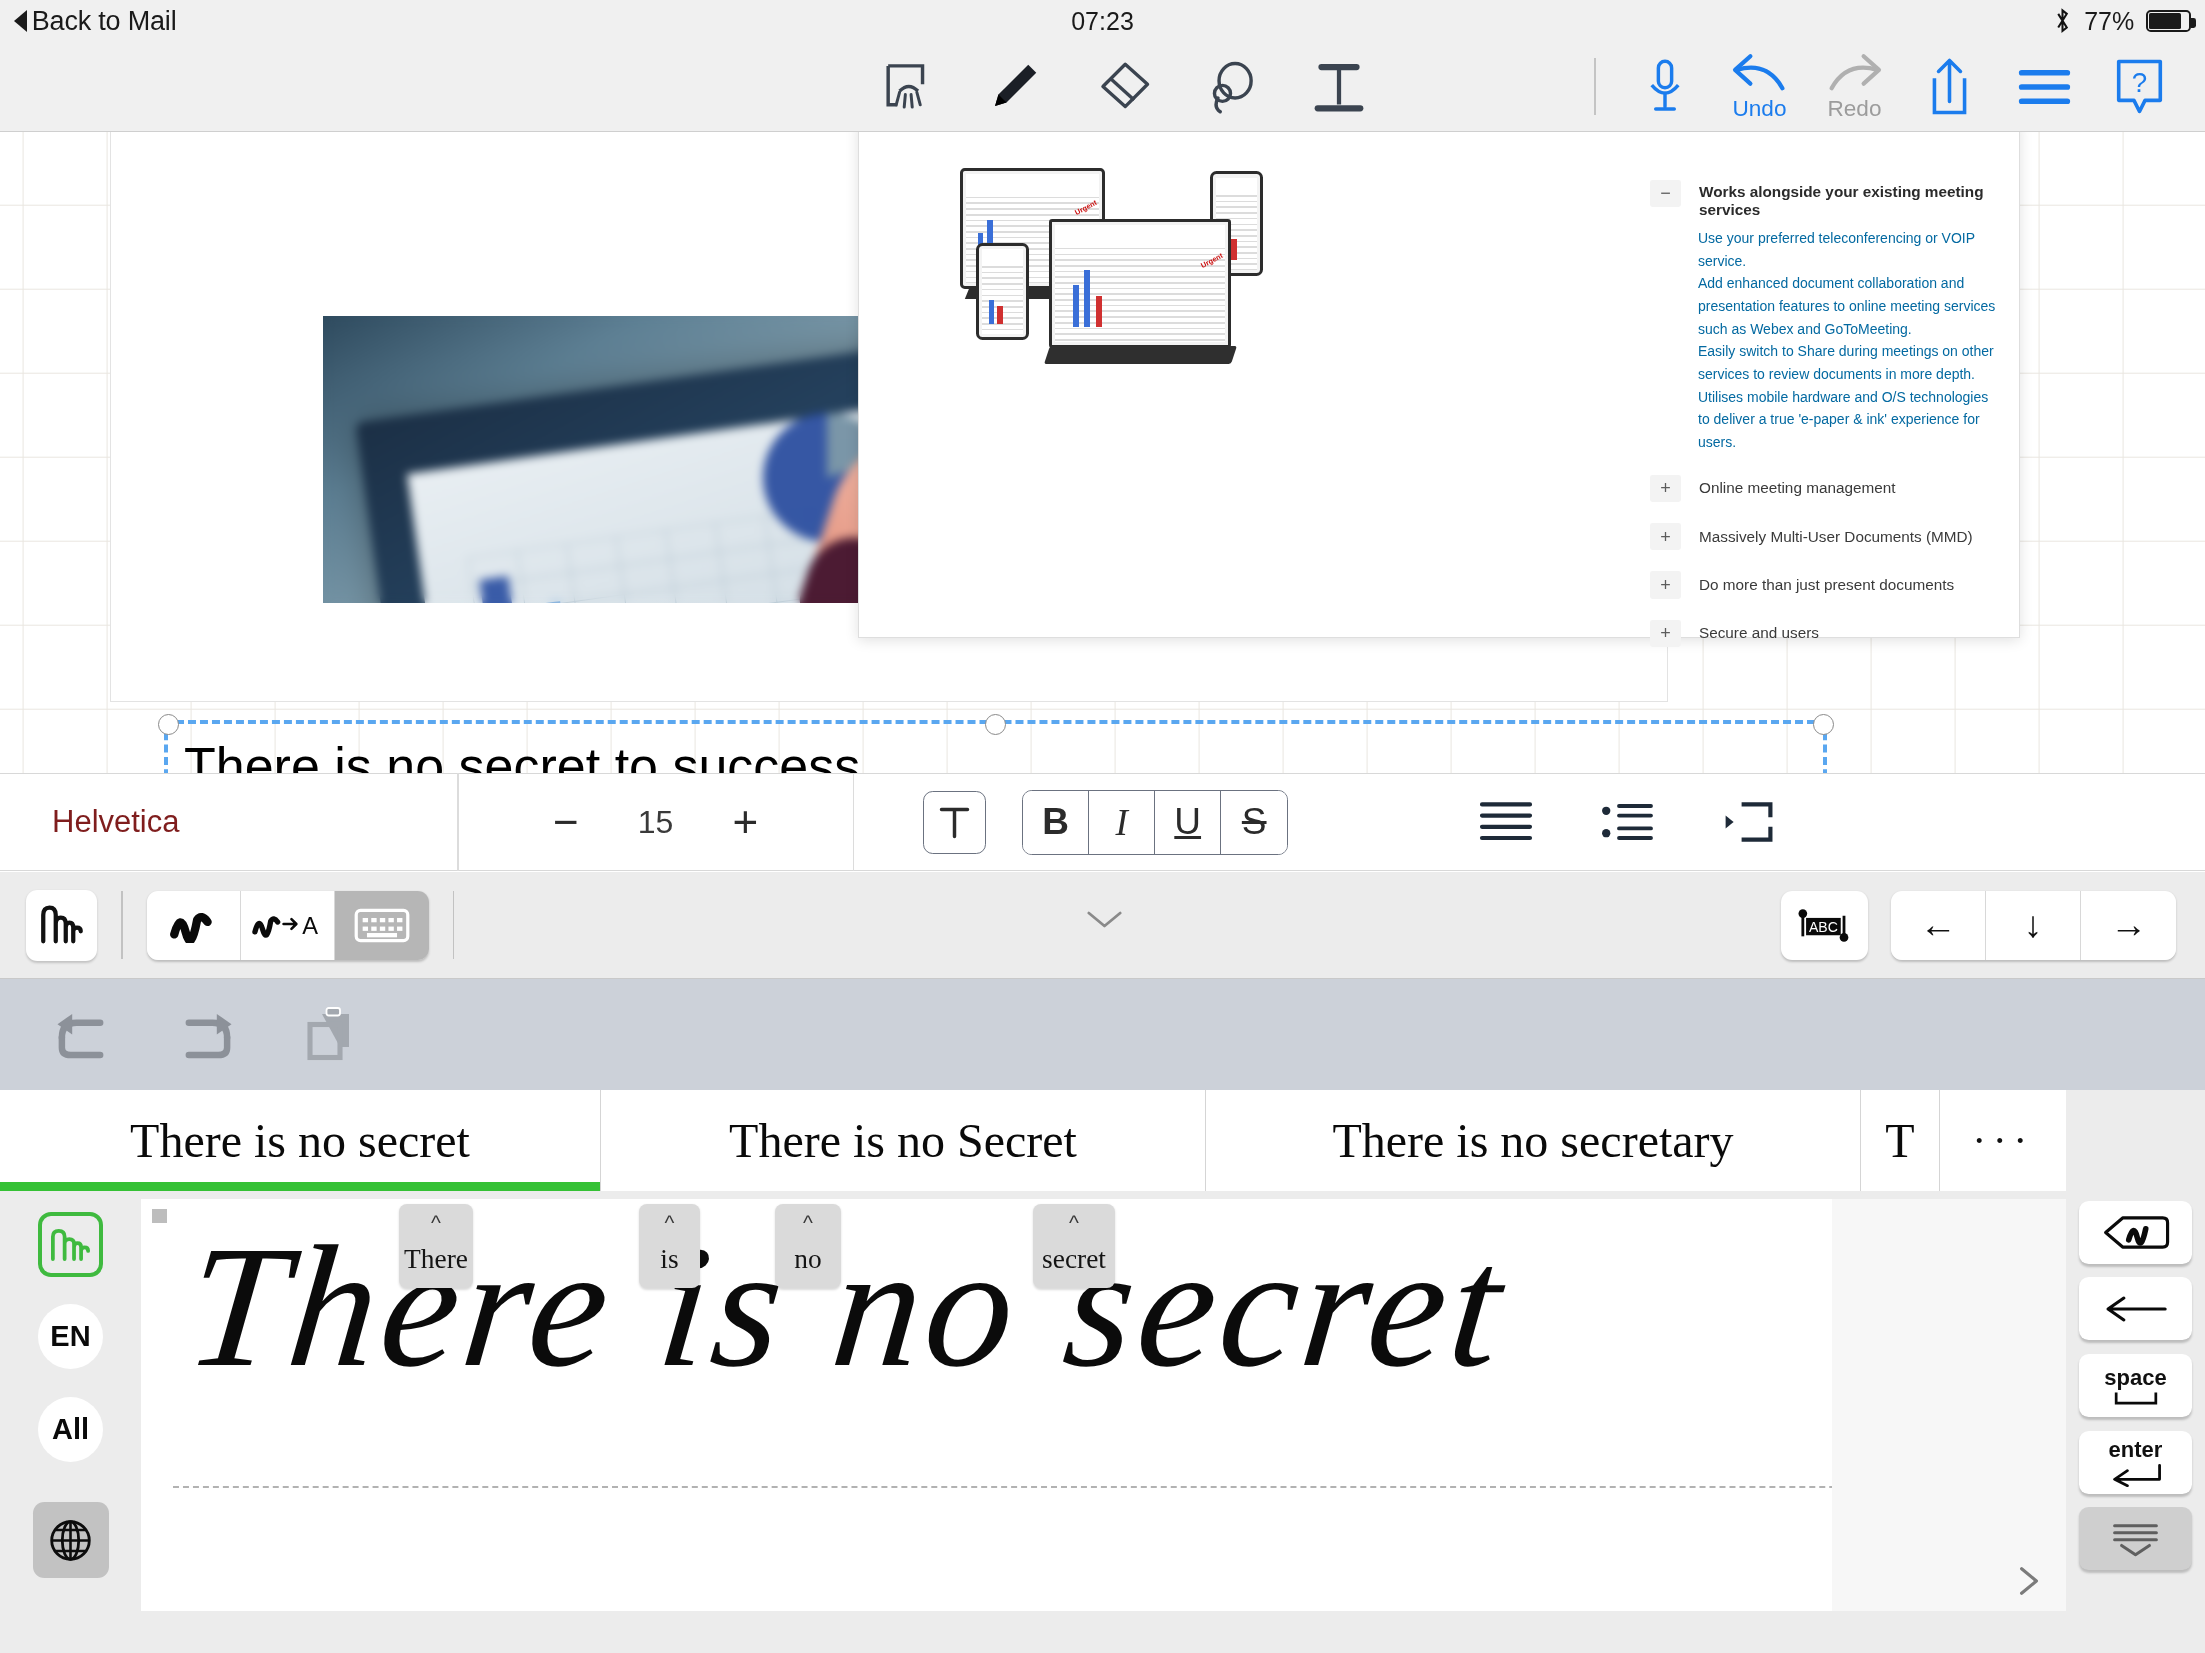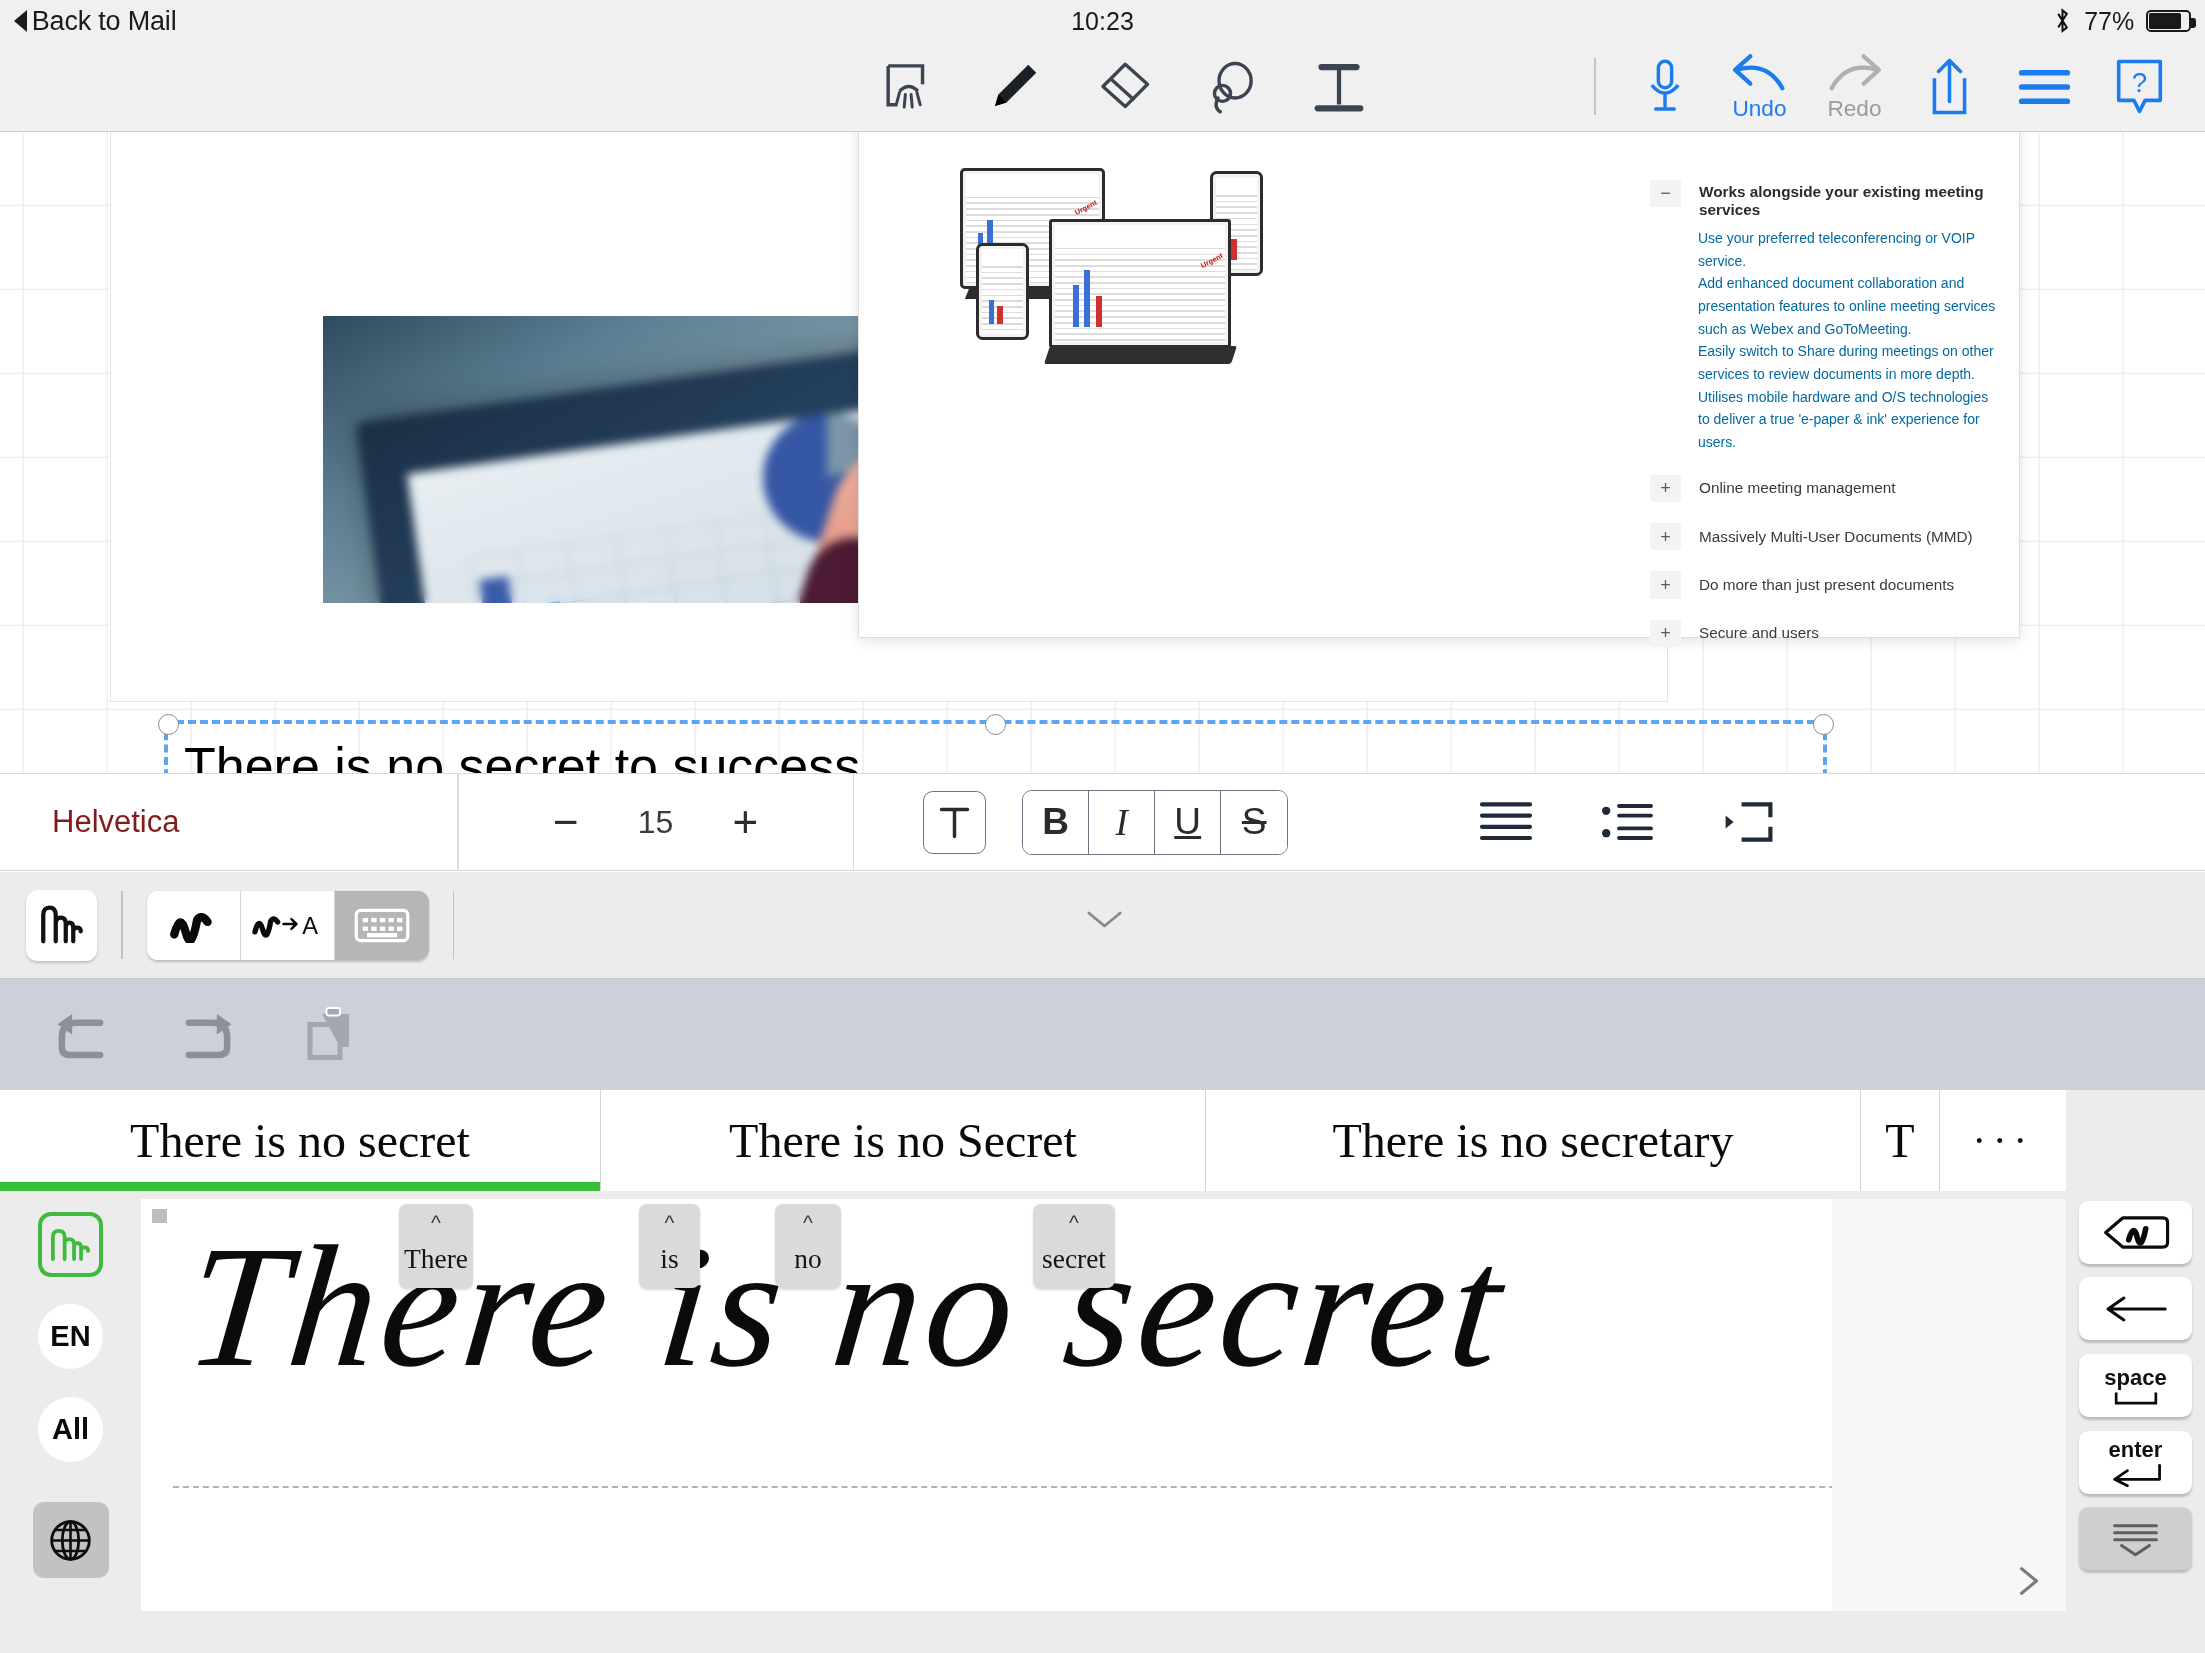--- a/index.html
+++ b/index.html
@@ -350,21 +350,21 @@
 </head>
 <body>
 
 <div id="app">
 
   <div class="statusbar">
     <div class="sb-left">
       <div class="sb-back-arrow"></div>
       <span class="sb-back-text">Back to Mail</span>
     </div>
-    <div class="sb-center">10:23</div>
+    <div class="sb-center">07:23</div>
     <div class="sb-right">
       <svg class="sb-bt" viewBox="0 0 24 32">
         <path d="M7 8 L17 24 L12 28 L12 4 L17 8 L7 24" fill="none" stroke="#111" stroke-width="2.4"></path>
       </svg>
       <span class="sb-batt-text">77%</span>
       <div class="sb-batt">
         <div class="sb-batt-fill"></div>
       </div>
     </div>
   </div>
@@ -616,20 +616,37 @@
           </g>
         </svg>
       </div>
     </div>
     <div class="hw-sep"></div>
 
     <svg class="hw-chevron" viewBox="0 0 40 22">
       <path d="M3 4 L20 18 L37 4" fill="none" stroke="#8a8a8a" stroke-width="3" stroke-linecap="round" stroke-linejoin="round"></path>
     </svg>
 
+    <div class="hw-right">
+      <div class="hw-abc">
+        <svg viewBox="0 0 56 36" width="61" height="39">
+          <circle cx="8" cy="7" r="4" fill="#0a0a0a"></circle>
+            <path d="M8 8 L8 28" stroke="#0a0a0a" stroke-width="2.6"></path>
+          <rect x="11" y="11" width="32" height="16" fill="#0a0a0a"></rect>
+          <text x="27" y="24" font-size="13" fill="#fff" text-anchor="middle" font-family="Liberation Sans, sans-serif">ABC</text>
+          <circle cx="46" cy="29" r="4" fill="#0a0a0a"></circle>
+            <path d="M46 28 L46 9" stroke="#0a0a0a" stroke-width="2.6"></path>
+        </svg>
+      </div>
+      <div class="hw-arrows">
+        <div>←</div>
+        <div>↓</div>
+        <div>→</div>
+      </div>
+    </div>
   </div>
 
   <div class="undobar">
     <div class="ub-btn">
       <svg viewBox="0 0 44 36" width="65" height="53">
         <path d="M8 20 L8 27 q0 5 6 5 L34 32" fill="none" stroke="#8c9199" stroke-width="4.4" stroke-linecap="round"></path>
         <path d="M8 20 q0-10 10-10 L34 10" fill="none" stroke="#8c9199" stroke-width="4.4" stroke-linecap="round"></path>
         <path d="M15 4 L5 11 L15 18 Z" fill="#8c9199"></path>
       </svg>
     </div>

